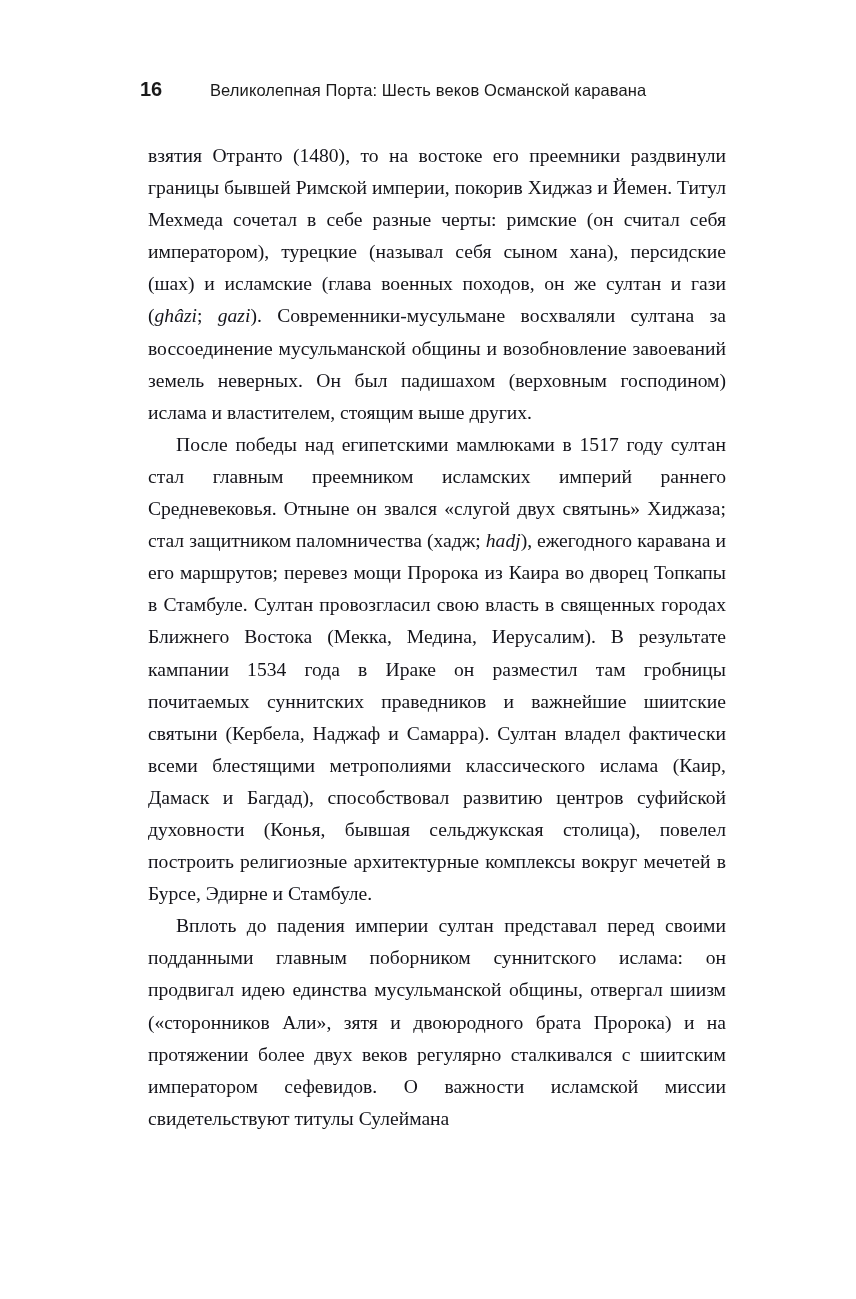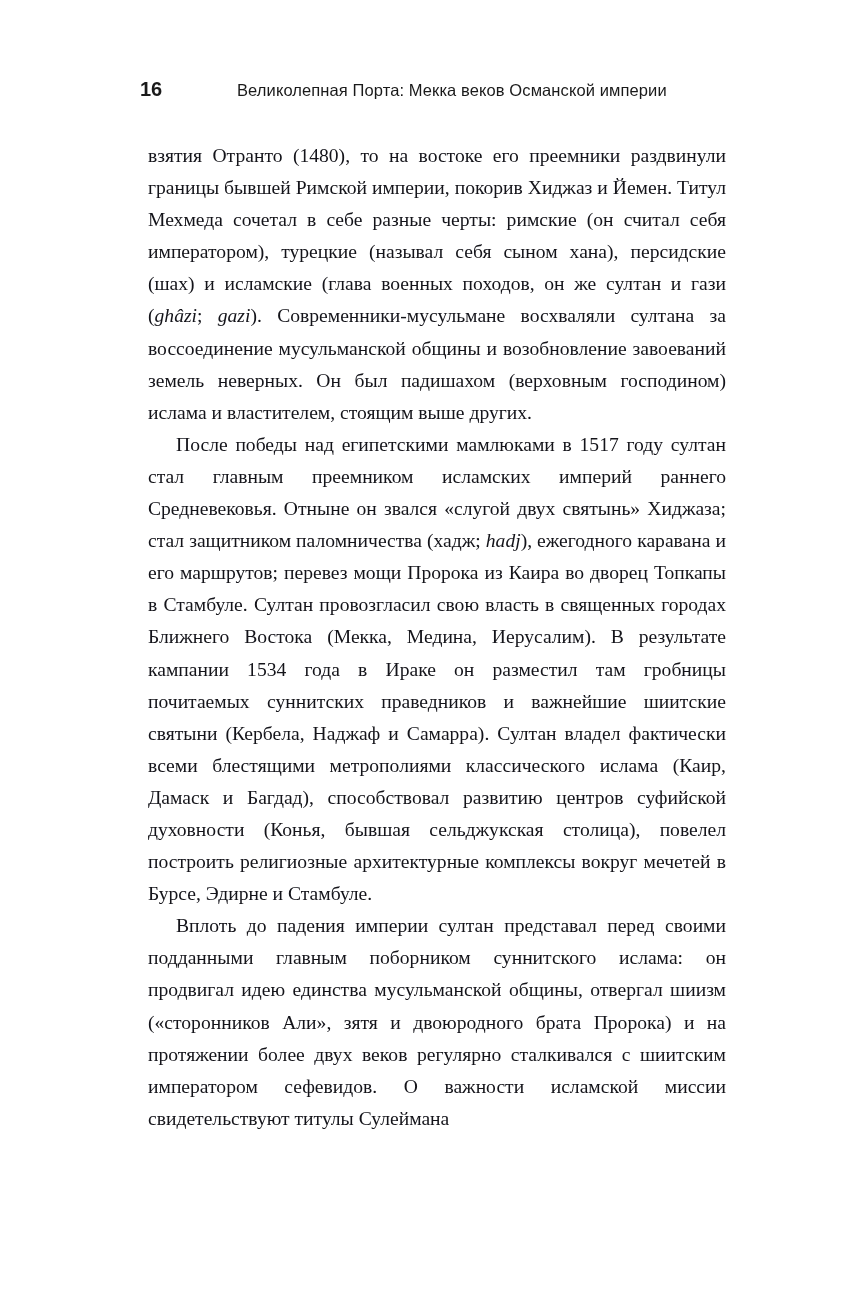--- a/index.html
+++ b/index.html
@@ -22,21 +22,20 @@
     padding: 0;
   }
   .running-head {
     position: absolute;
     top: 78px;
     left: 140px;
     right: 140px;
     height: 28px;
     display: flex;
     align-items: baseline;
-    gap: 27px;
   }
   .folio {
     font-family: "Liberation Sans", sans-serif;
     font-weight: bold;
     font-size: 20px;
     color: #1a1a1a;
     width: 60px;
   }
   .head-title {
     font-family: "Liberation Sans", sans-serif;
@@ -72,21 +71,21 @@
     font-style: italic;
   }
 </style>
 </head>
 <body>
 
 <div class="page">
 
   <div class="running-head">
     <div class="folio">16</div>
-    <div class="head-title">Великолепная Порта: Мекка веков Османской империи</div>
+    <div class="head-title">Великолепная Порта: Шесть веков Османской каравана</div>
   </div>
 
   <div class="body-text">
     <p>взятия Отранто (1480), то на востоке его преемники раздвинули границы бывшей Римской империи, покорив Хиджаз и Йемен. Титул Мехмеда сочетал в себе разные черты: римские (он считал себя императором), турецкие (называл себя сыном хана), персидские (шах) и исламские (глава военных походов, он же султан и гази (<em>ghâzi</em>; <em>gazi</em>). Современники-мусульмане восхваляли султана за воссоединение мусульманской общины и возобновление завоеваний земель неверных. Он был падишахом (верховным господином) ислама и властителем, стоящим выше других.</p>
     <p>После победы над египетскими мамлюками в 1517 году султан стал главным преемником исламских империй раннего Средневековья. Отныне он звался «слугой двух святынь» Хиджаза; стал защитником паломничества (хадж; <em>hadj</em>), ежегодного каравана и его маршрутов; перевез мощи Пророка из Каира во дворец Топкапы в Стамбуле. Султан провозгласил свою власть в священных городах Ближнего Востока (Мекка, Медина, Иерусалим). В результате кампании 1534 года в Ираке он разместил там гробницы почитаемых суннитских праведников и важнейшие шиитские святыни (Кербела, Наджаф и Самарра). Султан владел фактически всеми блестящими метрополиями классического ислама (Каир, Дамаск и Багдад), способствовал развитию центров суфийской духовности (Конья, бывшая сельджукская столица), повелел построить религиозные архитектурные комплексы вокруг мечетей в Бурсе, Эдирне и Стамбуле.</p>
     <p>Вплоть до падения империи султан представал перед своими подданными главным поборником суннитского ислама: он продвигал идею единства мусульманской общины, отвергал шиизм («сторонников Али», зятя и двоюродного брата Пророка) и на протяжении более двух веков регулярно сталкивался с шиитским императором сефевидов. О важности исламской миссии свидетельствуют титулы Сулеймана</p>
   </div>
 
 </div>
 

